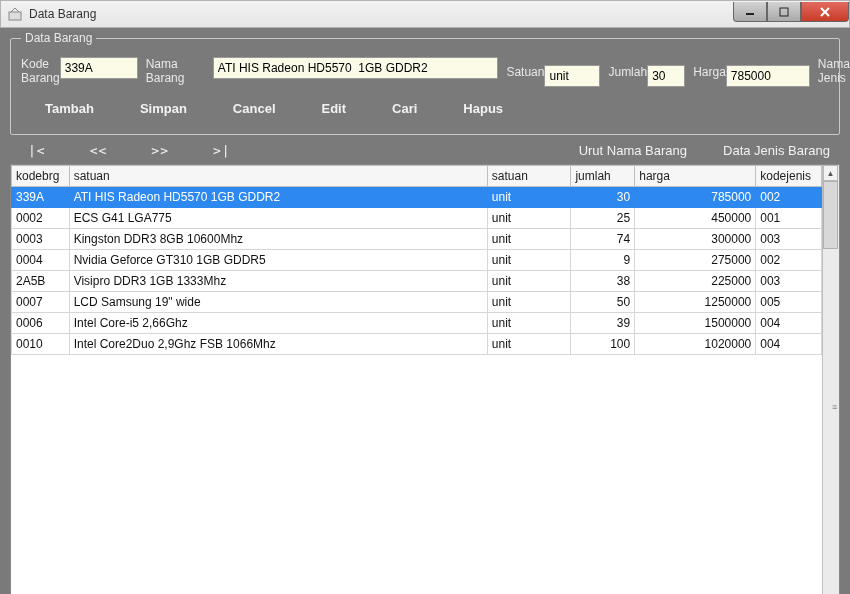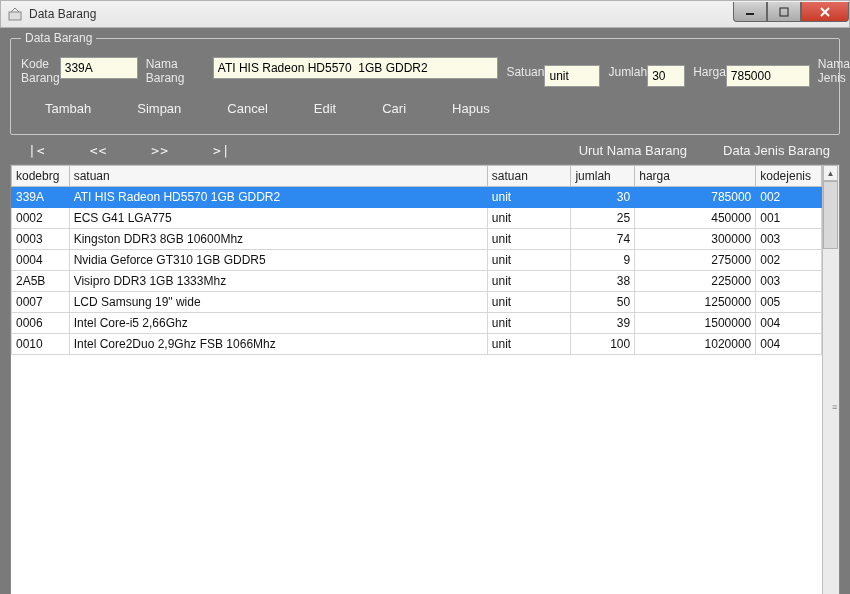--- a/index.html
+++ b/index.html
@@ -31,21 +31,21 @@
 .w-kode { width:78px;}
 .w-nama { width:314px;}
 .w-satuan { width:56px;}
 .w-jumlah { width:38px;}
 .w-harga { width:84px;}
 .w-namajenis { width:100px;}
 .w-kodejenis { width:64px;}
 
 
 .actions { display:flex; gap:46px; padding:14px 6px 6px 24px;}
-.actions span { color:#f2f2f2; font-size:13px; cursor:pointer;}
+.actions span { color:#f2f2f2; font-size:13px; cursor:pointer;font-weight:bold;}
 
 
 .navrow { display:flex; align-items:center; padding:4px 10px 6px 18px;}
 .navrow .nav { color:#f2f2f2; font-size:13px; margin-right:44px; cursor:pointer; font-family:monospace; letter-spacing:1px;}
 .navrow .spacer { flex:1;}
 .navrow .rightbtn { color:#f2f2f2; font-size:13px; margin-left:36px; cursor:pointer;}
 
 
 .tablewrap { display:flex; height:486px; border:1px solid #888;}
 .grid { flex:1; background:#fff; overflow:hidden;}

